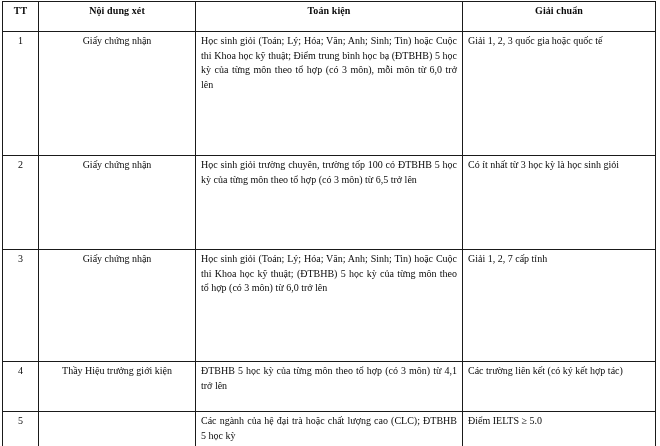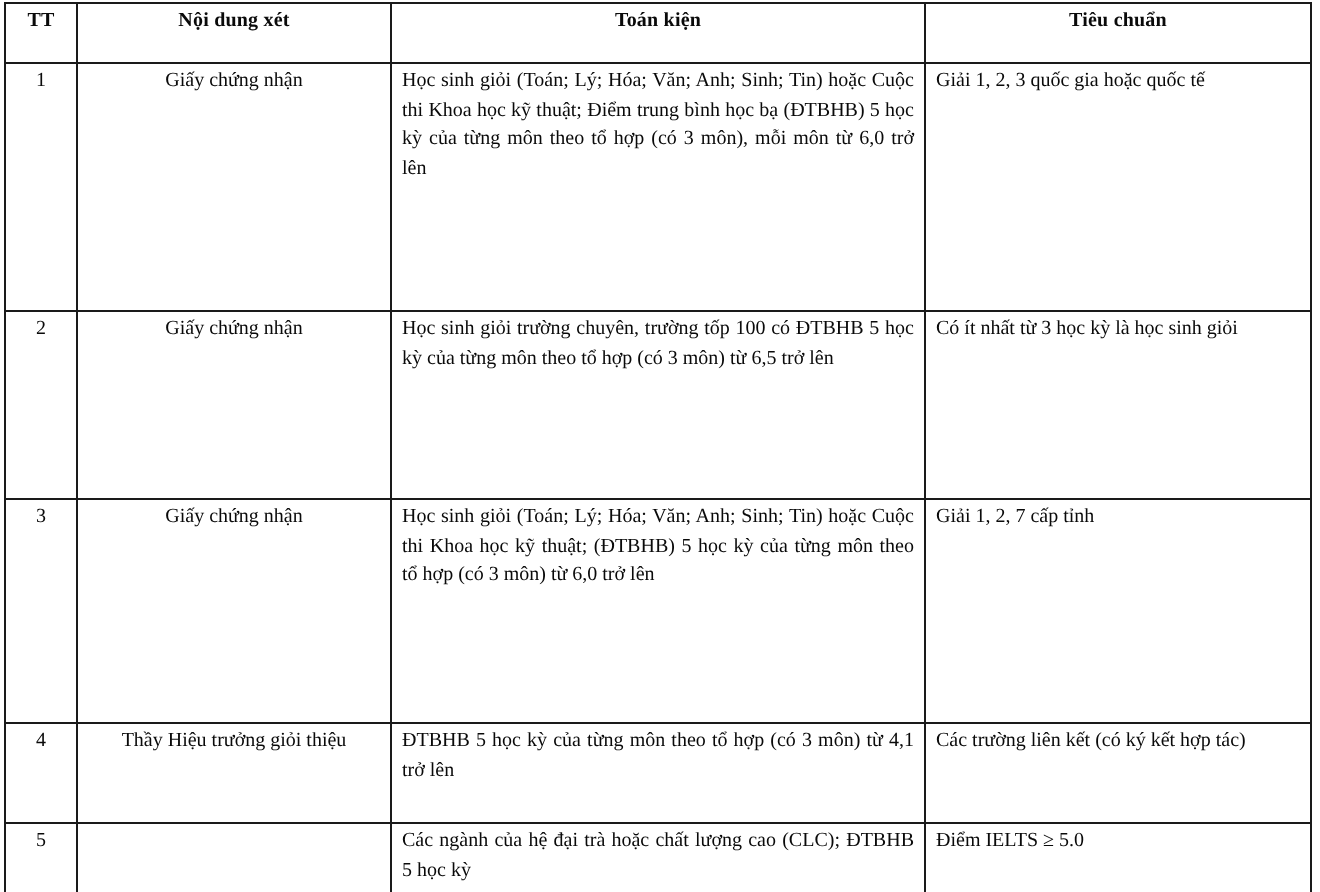--- a/index.html
+++ b/index.html
@@ -96,21 +96,21 @@
       <col class="c-tt">
         <col class="c-content">
         <col class="c-cond">
         <col class="c-std">
     </colgroup>
     <thead>
       <tr>
         <th>TT</th>
         <th>Nội dung xét</th>
         <th>Toán kiện</th>
-        <th>Tiêu chuẩn</th>
+        <th>Giải chuẩn</th>
       </tr>
     </thead>
     <tbody>
       <tr class="row-1">
         <td class="cell-tt">1</td>
         <td class="cell-content">Giấy chứng nhận</td>
         <td class="cell-cond">Học sinh giỏi (Toán; Lý; Hóa; Văn; Anh; Sinh; Tin) hoặc Cuộc thi Khoa học kỹ thuật; Điểm trung bình học bạ (ĐTBHB) 5 học kỳ của từng môn theo tổ hợp (có 3 môn), mỗi môn từ 6,0 trở lên</td>
         <td class="cell-std">Giải 1, 2, 3 quốc gia hoặc quốc tế</td>
       </tr>
       <tr class="row-2">
@@ -120,21 +120,21 @@
         <td class="cell-std">Có ít nhất từ 3 học kỳ là học sinh giỏi</td>
       </tr>
       <tr class="row-3">
         <td class="cell-tt">3</td>
         <td class="cell-content">Giấy chứng nhận</td>
         <td class="cell-cond">Học sinh giỏi (Toán; Lý; Hóa; Văn; Anh; Sinh; Tin) hoặc Cuộc thi Khoa học kỹ thuật; (ĐTBHB) 5 học kỳ của từng môn theo tổ hợp (có 3 môn) từ 6,0 trở lên</td>
         <td class="cell-std">Giải 1, 2, 7 cấp tỉnh</td>
       </tr>
       <tr class="row-4">
         <td class="cell-tt">4</td>
-        <td class="cell-content">Thầy Hiệu trưởng giỏi thiệu</td>
+        <td class="cell-content">Thầy Hiệu trưởng giới kiện</td>
         <td class="cell-cond">ĐTBHB 5 học kỳ của từng môn theo tổ hợp (có 3 môn) từ 4,1 trở lên</td>
         <td class="cell-std">Các trường liên kết (có ký kết hợp tác)</td>
       </tr>
       <tr class="row-5">
         <td class="cell-tt">5</td>
         <td class="cell-content"></td>
         <td class="cell-cond">Các ngành của hệ đại trà hoặc chất lượng cao (CLC); ĐTBHB 5 học kỳ</td>
         <td class="cell-std">Điểm IELTS ≥ 5.0</td>
       </tr>
     </tbody>

